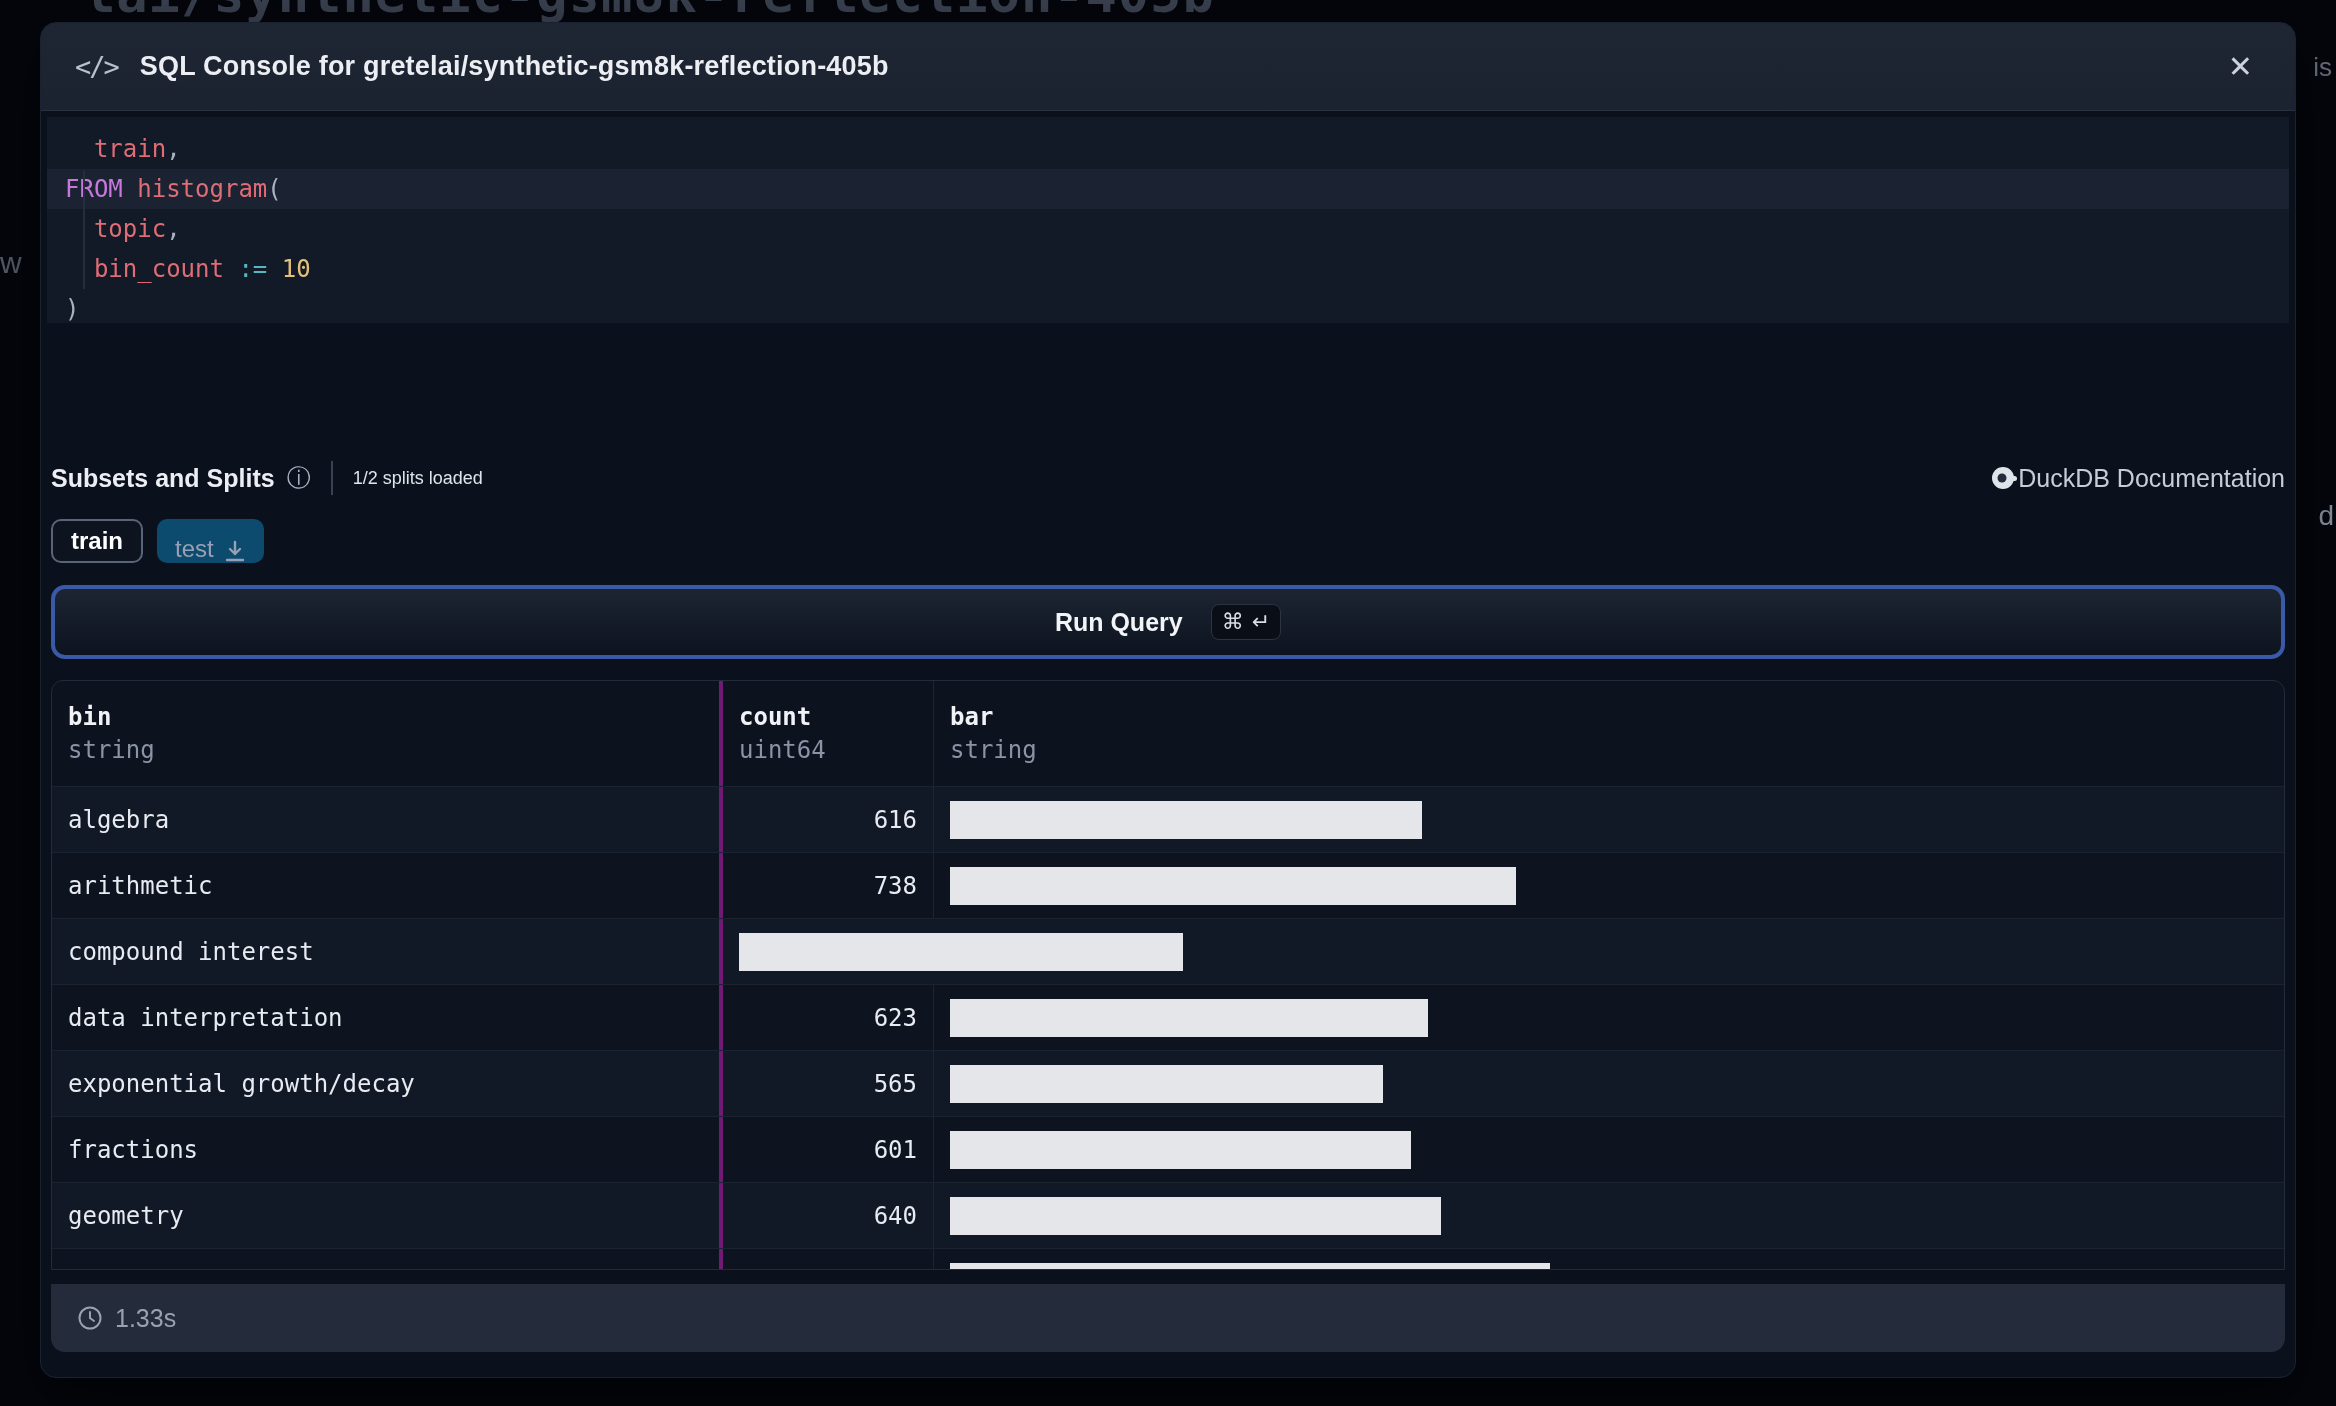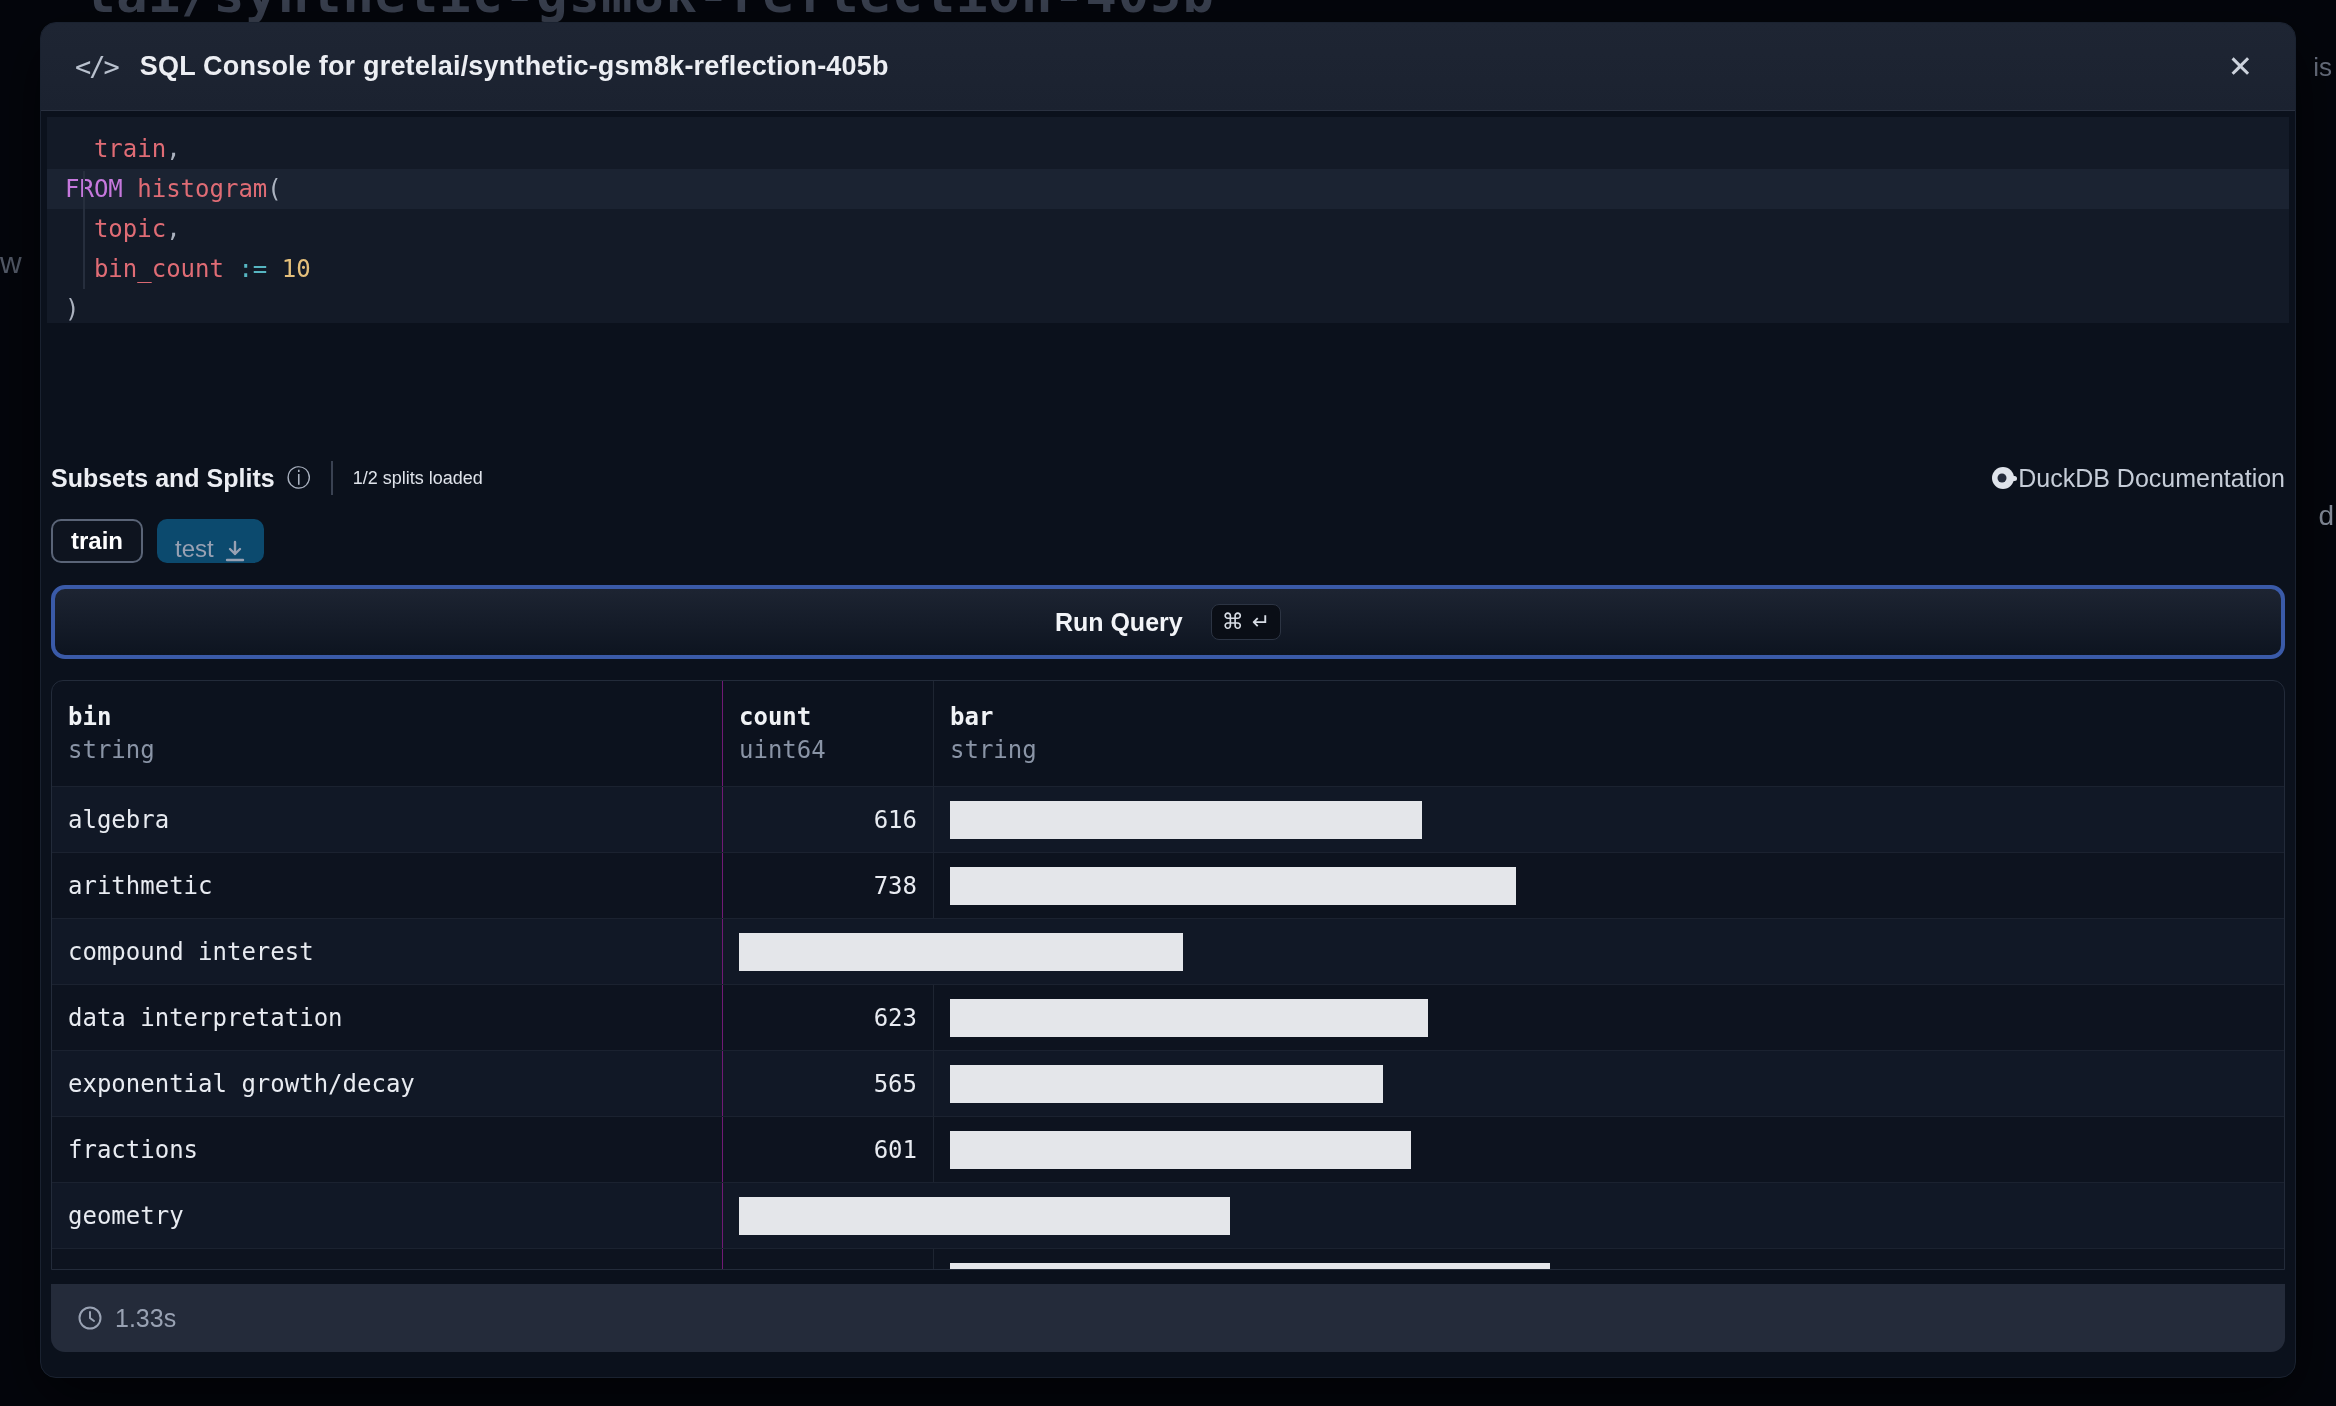--- a/index.html
+++ b/index.html
@@ -71,21 +71,21 @@
 
   
   .results { margin:21px 10px 0 10px; height:590px; border:1px solid #232b3a;
              border-radius:12px 12px 0 0; overflow:hidden; background:#0c121e;
              font-family:"DejaVu Sans Mono", monospace; }
   .t-header { display:flex; height:106px; border-bottom:1px solid #1b2230; }
   .t-row { display:flex; height:66px; border-bottom:1px solid #1b2230; }
   .t-row:nth-child(odd) { background:#111826; }
   .t-row:nth-child(even) { background:#0d131f; }
   .col { padding:0 16px; display:flex; }
-  .col-bin { width:671px; border-right:1px solid #701a75; }
+  .col-bin { width:671px; border-right:4px solid #701a75; }
   .col-count { width:211px; border-right:1px solid #1e2532; justify-content:flex-end; }
   .col-bar { flex:1; }
   .t-header .col { flex-direction:column; justify-content:center; }
   .h-name { font-size:24px; font-weight:bold; color:#f0f2f5; line-height:1.35; }
   .h-type { font-size:24px; color:#8a94a6; line-height:1.35; }
   .t-row .col { align-items:center; font-size:24px; color:#e8ebf1; }
   .bar { height:38px; background:#e4e6ea; }
 
   
   .results-footer { margin:14px 10px 0 10px; height:68px; background:#242b3a;
@@ -214,20 +214,21 @@
           </div>
           <div class="t-row">
             <div class="col col-bin">fractions</div>
             <div class="col col-count">601</div>
             <div class="col col-bar">
               <div class="bar" style="width: 461px;"></div>
             </div>
           </div>
           <div class="t-row">
             <div class="col col-bin">geometry</div>
+            <div class="col col-count">640</div>
             <div class="col col-bar">
               <div class="bar" style="width: 491px;"></div>
             </div>
           </div>
           <div class="t-row">
             <div class="col col-bin"></div>
             <div class="col col-count"></div>
             <div class="col col-bar">
               <div class="bar" style="width: 600px;"></div>
             </div>

